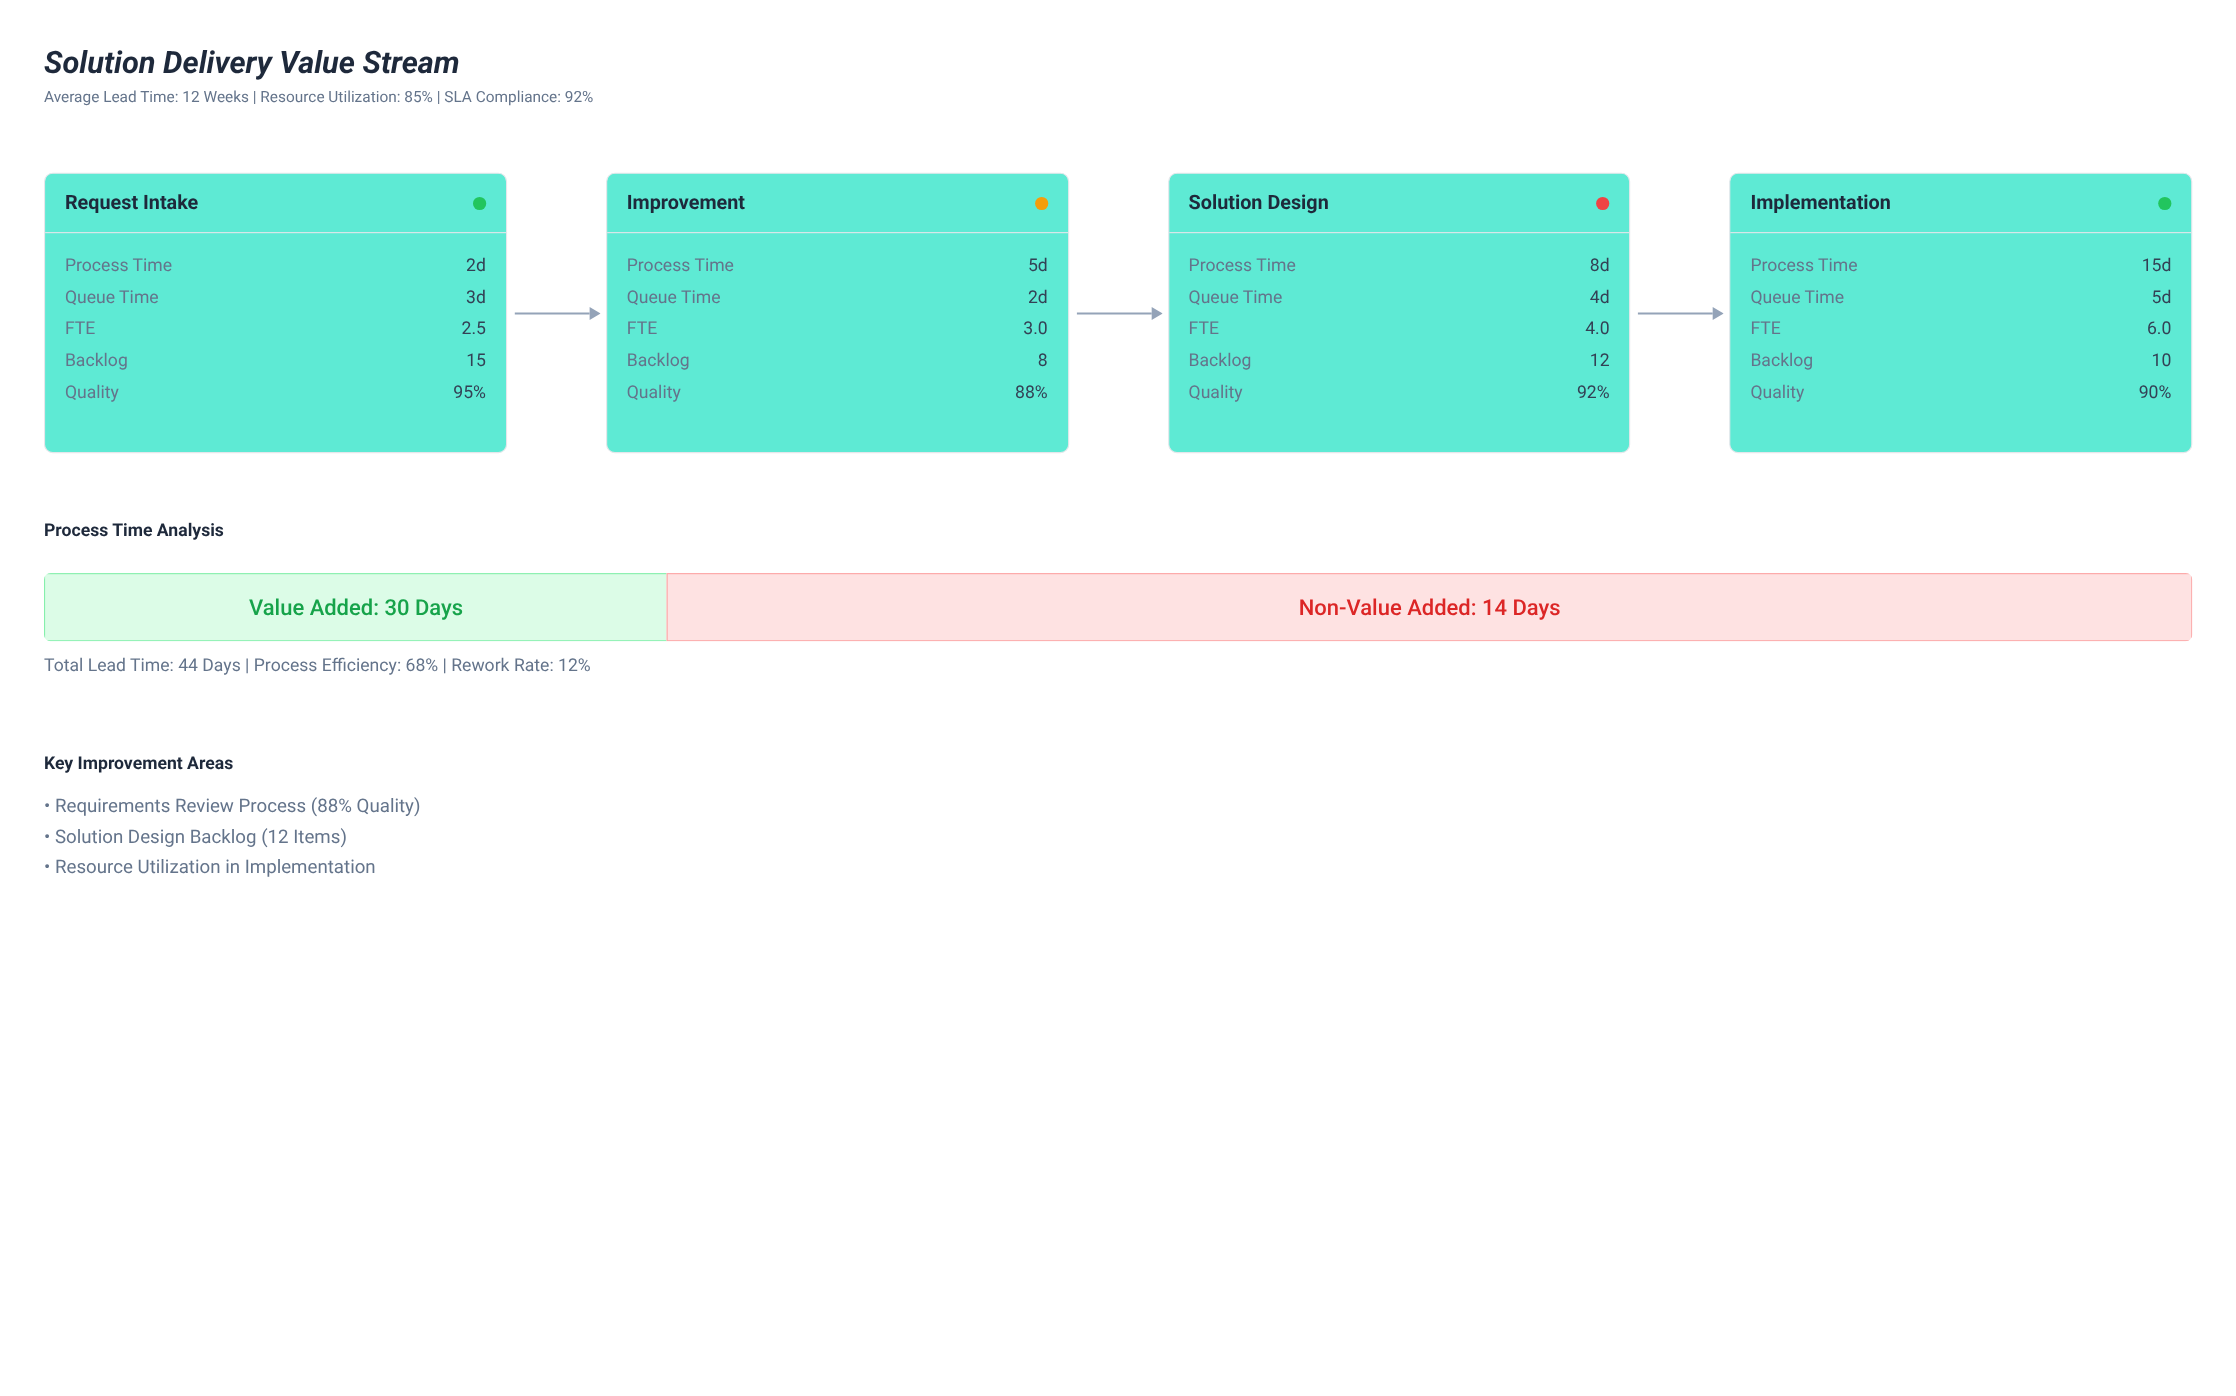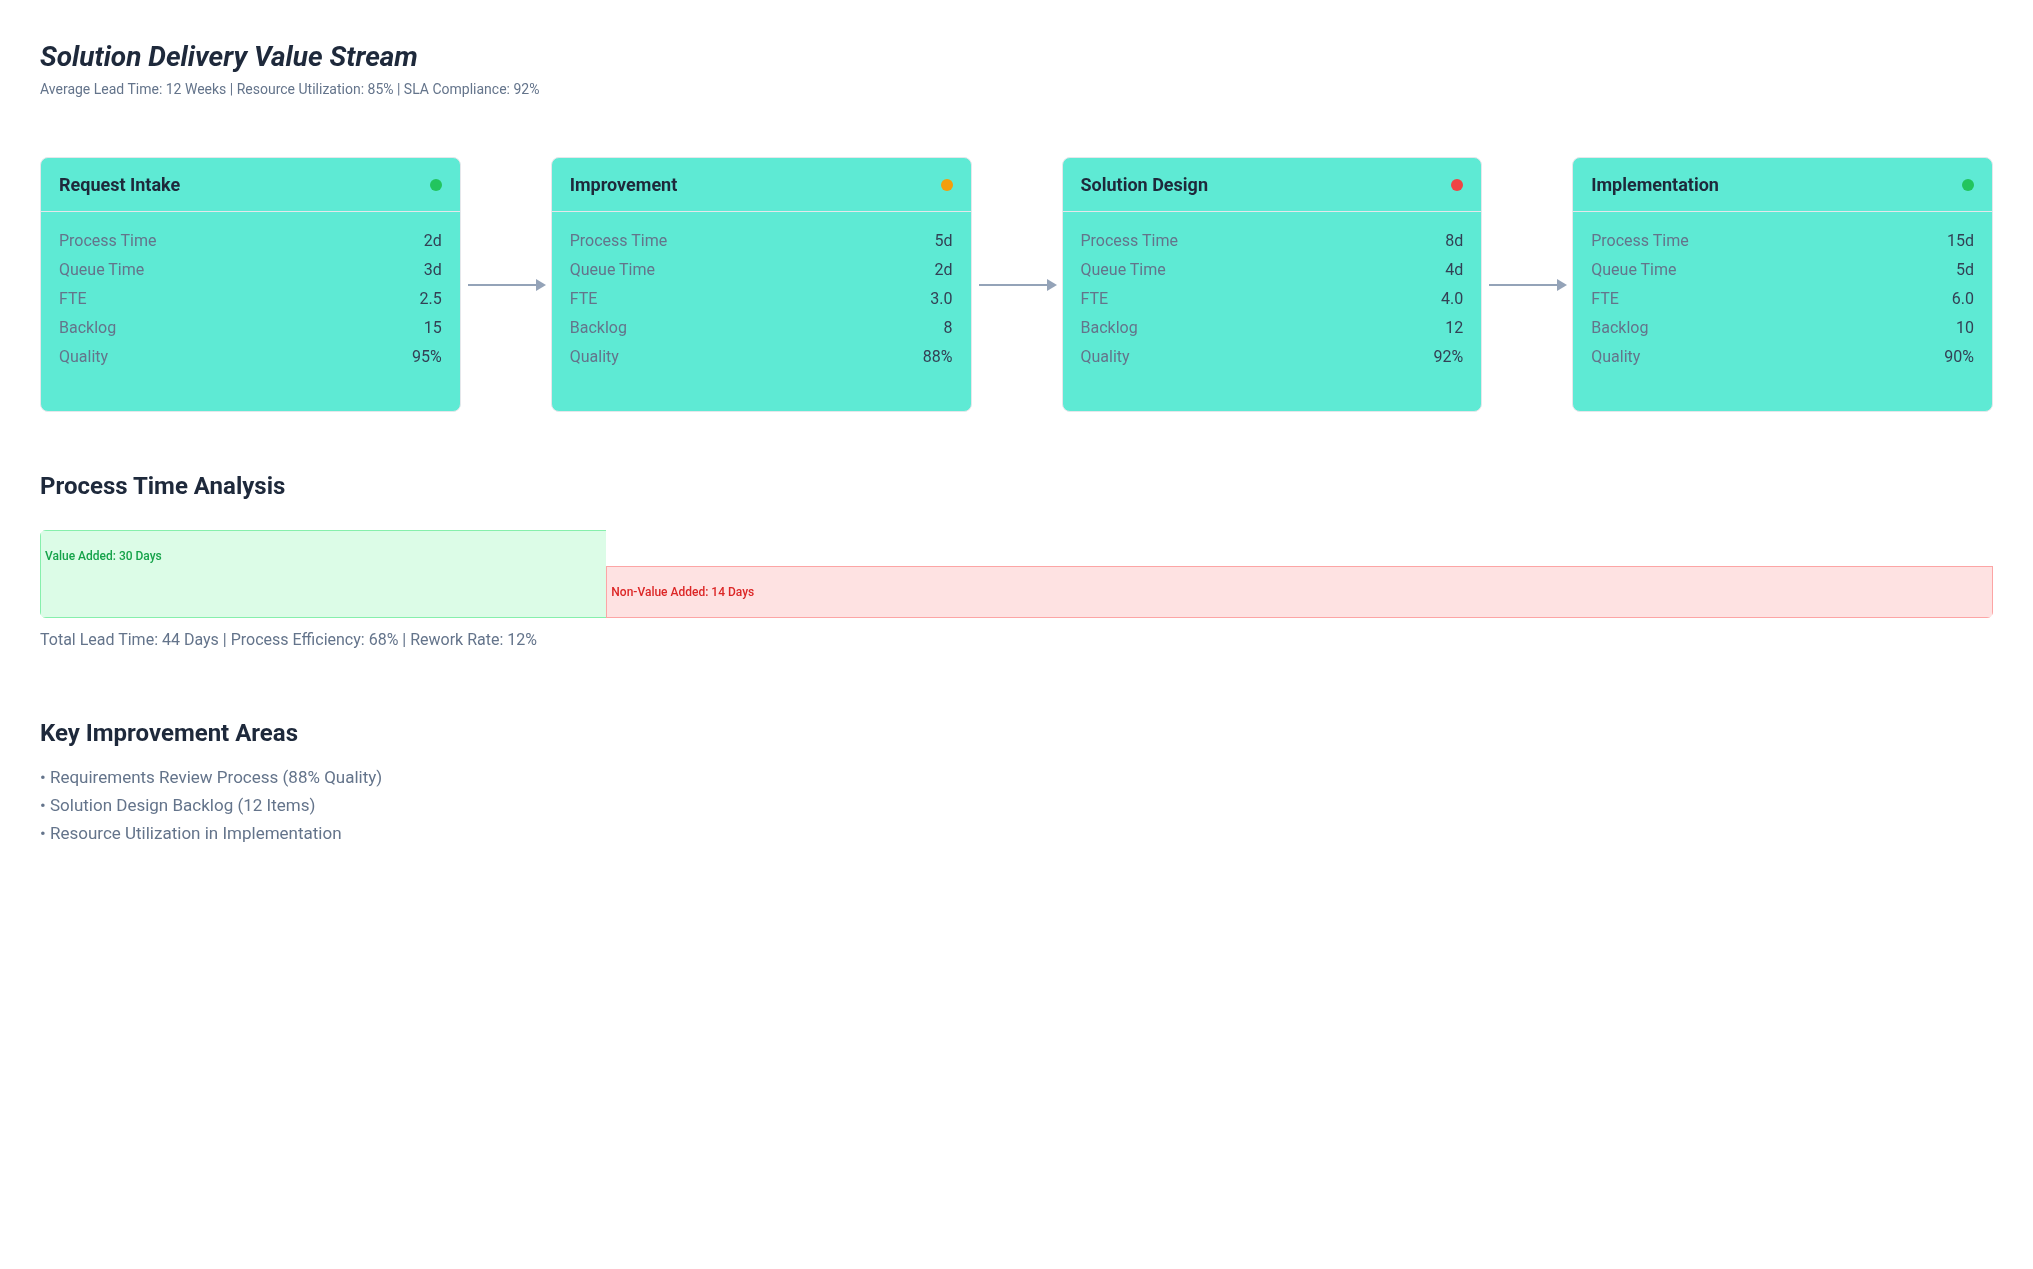--- a/index.html
+++ b/index.html
@@ -68,35 +68,36 @@
   .arrow {
     display: flex;
     align-items: center;
     justify-content: center;
     width: 90px;
     flex-shrink: 0;
   }
   .arrow svg { width: 80px; height: 20px; }
 
   .section-title {
-    font-size: 24px;
+    font-size: 16px;
     font-weight: 700;
     color: #1e293b;
     margin: 0 0 30px 0;
   }
   .timeline {
     display: flex;
     width: 100%;
     border-radius: 6px;
     overflow: hidden;
     margin-bottom: 12px;
   }
   .timeline-seg {
     padding: 18px 4px;
-    font-size: 12px;
+    text-align: center;
+    font-size: 20px;
     font-weight: 500;
   }
   .seg-va {
     background: #dcfce7;
     color: #16a34a;
     border: 1px solid #86efac;
   }
   .seg-nva {
     background: #fee2e2;
     color: #dc2626;
@@ -259,21 +260,21 @@
           <span class="metric-label">Quality</span>
           <span class="metric-value">90%</span>
         </div>
       </div>
     </div>
   </div>
 
 <h2 class="section-title">Process Time Analysis</h2>
 <div class="timeline">
   <div class="timeline-seg seg-va" id="seg-va" style="flex: 0 0 29%; border-right: none; border-top-right-radius: 0px; border-bottom-right-radius: 0px;">Value Added: 30 Days</div>
-  <div class="timeline-seg seg-nva" id="seg-nva" style="flex: 1 1 auto; border-top-left-radius: 0px; border-bottom-left-radius: 0px; margin-top: 36px;">Non-Value Added: 14 Days</div>
+  <div class="timeline-seg seg-nva" id="seg-nva" style="flex: 1 1 auto; border-top-left-radius: 0px; border-bottom-left-radius: 0px;">Non-Value Added: 14 Days</div>
 </div>
 <div class="timeline-summary">Total Lead Time: 44 Days | Process Efficiency: 68% | Rework Rate: 12%</div>
 
 <h2 class="section-title key-title">Key Improvement Areas</h2>
 <ul class="improvement-list" id="improvement-list">
     <li>Requirements Review Process (88% Quality)</li>
     <li>Solution Design Backlog (12 Items)</li>
     <li>Resource Utilization in Implementation</li>
   </ul>
 

